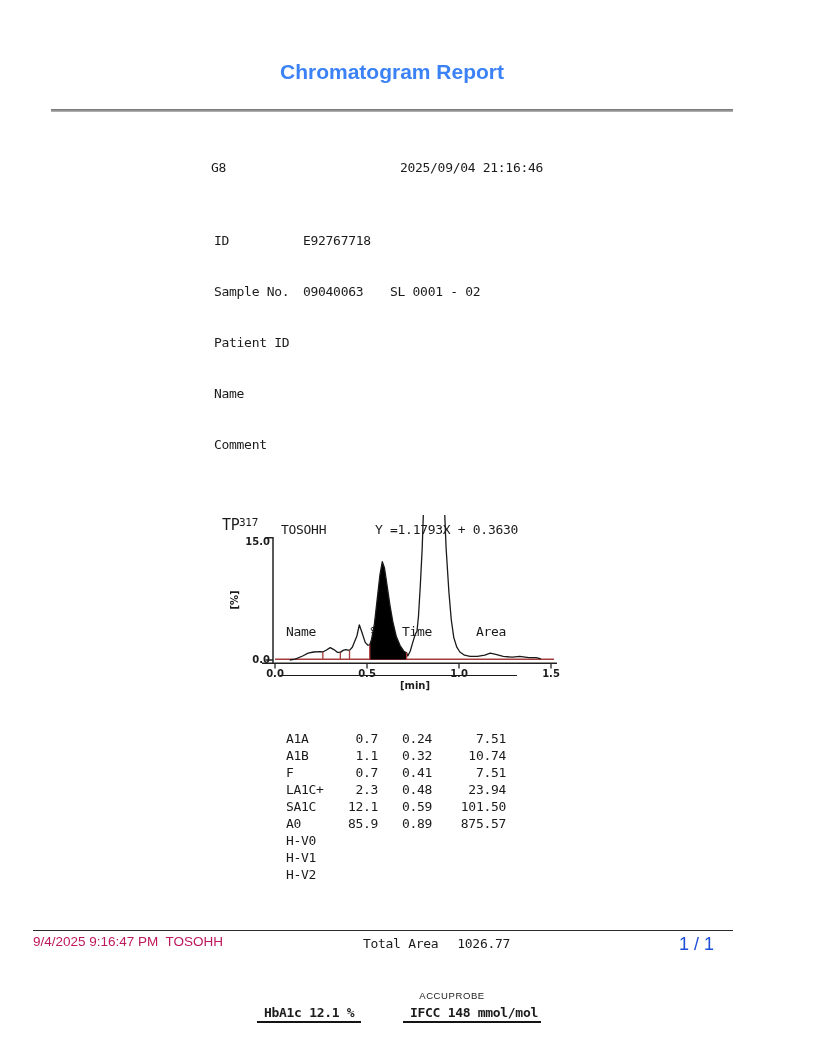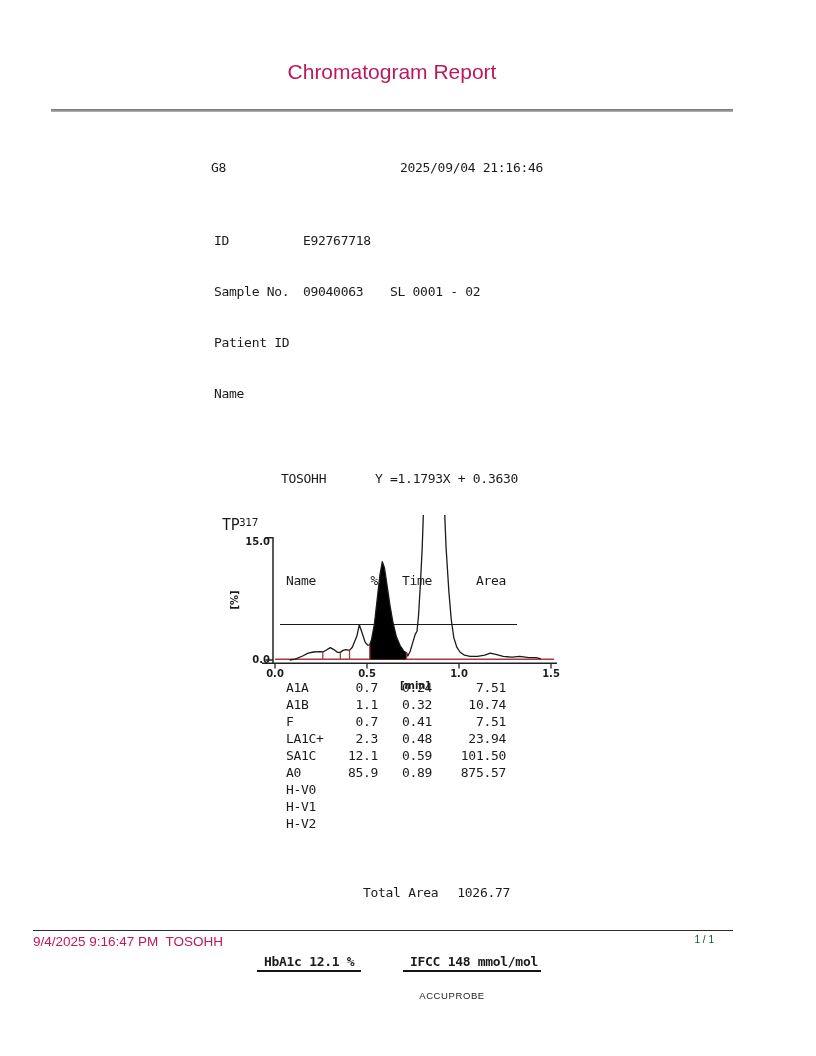--- a/index.html
+++ b/index.html
@@ -1,19 +1,19 @@
 <!DOCTYPE html>
 <html><head>
 <meta charset="utf-8">
 <style>
   html,body{margin:0;padding:0;background:#fff;}
   .page{position:relative;width:816px;height:1056px;background:#ffffff;overflow:hidden;
         font-family:"Liberation Sans",sans-serif;color:#1b1b1b;}
   .title{position:absolute;top:60px;left:51px;width:682px;text-align:center;
-         font-size:21px;font-weight:400;color:#be185d;}
+         font-size:21px;font-weight:700;color:#3b82f6;}
   .hrule{position:absolute;left:51px;top:109px;width:682px;height:3px;
          background:linear-gradient(to bottom,#6e6e6e,#b9b9b9);}
   
   .printer{position:absolute;left:211px;top:125px;width:370px;
            font-family:"DejaVu Sans Mono",monospace;font-size:13px;line-height:17px;
            letter-spacing:-0.3px;color:#1b1b1b;white-space:pre;}
   .pline{height:17px;display:flex;}
   .l-dev{margin-bottom:5px;justify-content:space-between;width:332px;}
   .f-label{width:92px;padding-left:3px;box-sizing:border-box;}
   .f-value{width:87px;}
@@ -37,21 +37,21 @@
   .tp-label{position:absolute;left:222px;top:516px;
             font-family:"DejaVu Sans Mono",monospace;font-size:15px;letter-spacing:-0.3px;}
   .tp-val{position:absolute;left:239px;top:516px;
           font-family:"DejaVu Sans Mono",monospace;font-size:11px;letter-spacing:-0.3px;text-align:right;}
   svg.chrom{position:absolute;left:211px;top:515px;overflow:hidden;}
   .tick{font-family:"DejaVu Sans",sans-serif;font-size:10px;font-weight:bold;fill:#1c1c1c;}
   .axlbl{font-family:"DejaVu Sans",sans-serif;font-size:10px;font-weight:bold;fill:#1c1c1c;}
   
   .frule{position:absolute;left:33px;top:930px;width:700px;height:1px;background:#2a2a2a;}
   .f-left{position:absolute;left:33px;top:934px;font-size:13.5px;color:#be185d;white-space:pre;}
-  .f-page{position:absolute;right:102px;top:934px;font-size:10px;color:#14532d;}
+  .f-page{position:absolute;right:102px;top:934px;font-size:18px;color:#1d4ed8;}
   .f-brand{position:absolute;left:352px;top:990px;width:200px;text-align:center;
            font-size:9.5px;letter-spacing:0.6px;color:#222;}
 </style>
 </head>
 <body>
 
 <div class="page">
 
   <div class="title">Chromatogram Report</div>
   <div class="hrule"></div>
@@ -70,20 +70,23 @@
     <div class="pline">
       <span class="f-label">Sample No.</span>
       <span class="f-value">09040063</span>
       <span>SL 0001 - 02</span>
     </div>
     <div class="pline">
       <span class="f-label">Patient ID</span>
     </div>
     <div class="pline">
       <span class="f-label">Name</span>
+    </div>
+    <div class="pline">
+      <span class="f-label">Comment</span>
     </div>
 
     <div class="pline calibline">
       <span class="calib-label">TOSOHH</span>
       <span>Y =1.1793X + 0.3630</span>
     </div>
 
     <div class="thead-wrap">
       <div class="trow" style="margin-left:0;">
         <span class="tc tc-name">Name</span>

